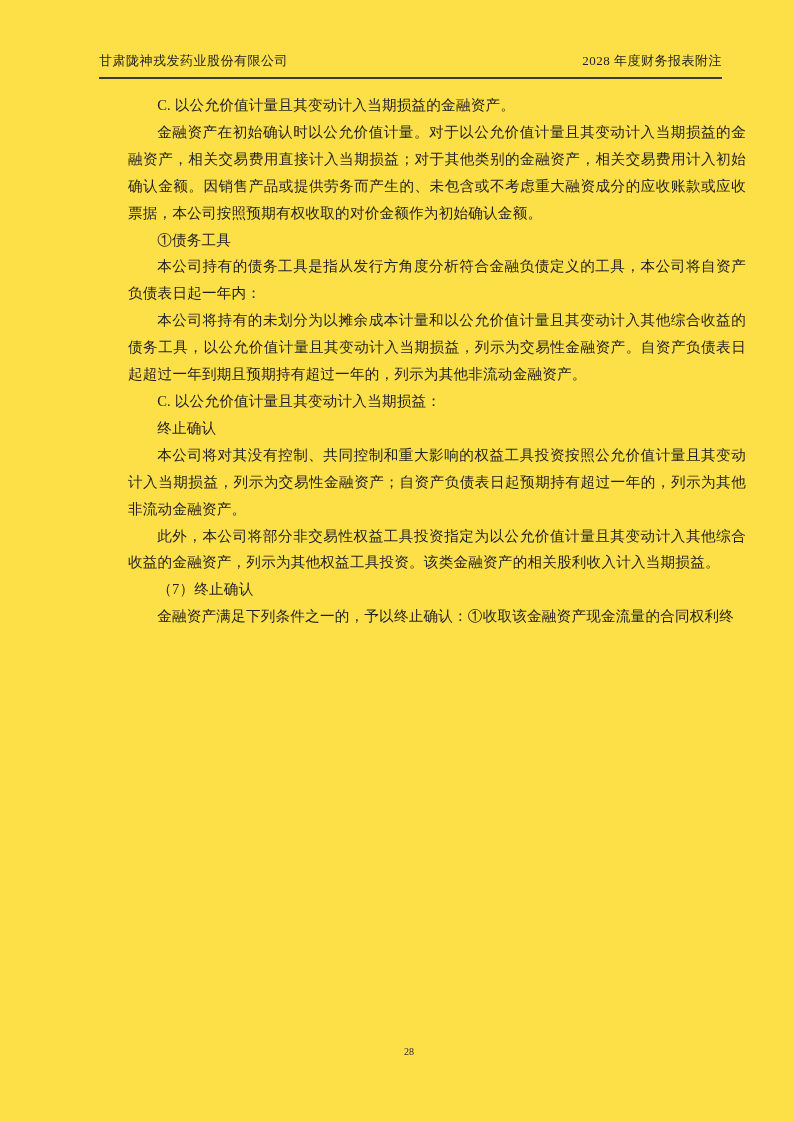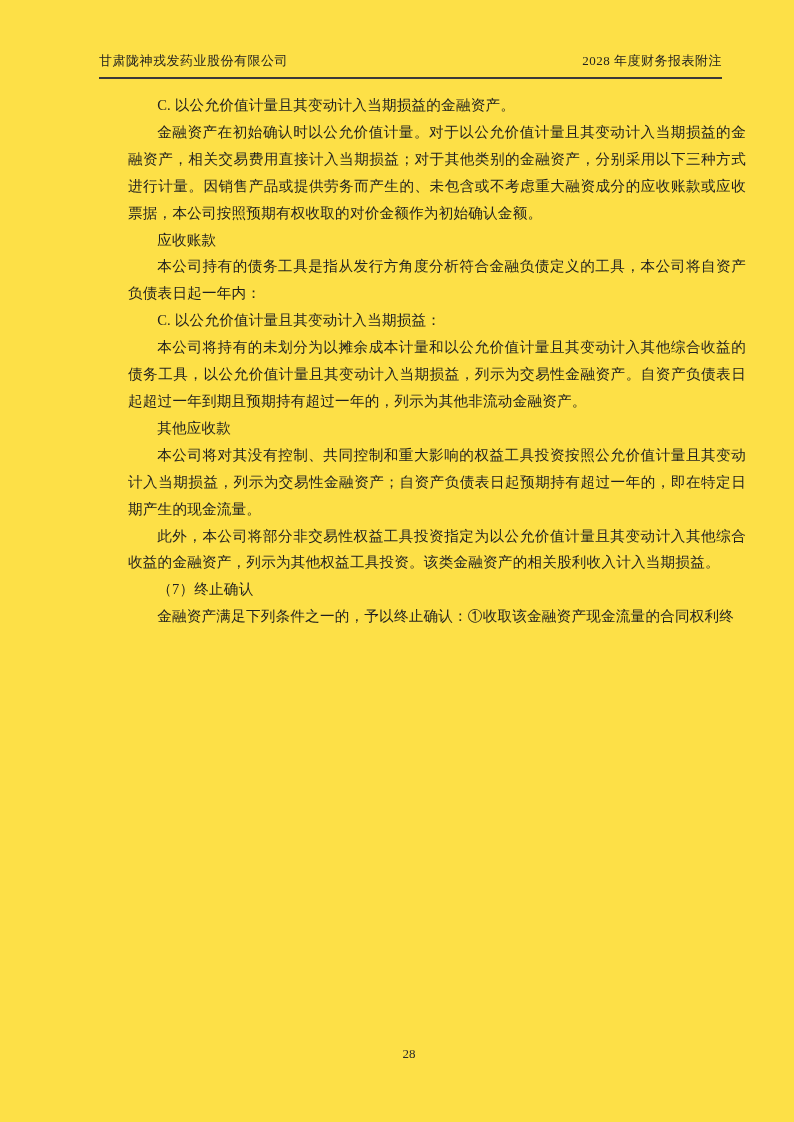--- a/index.html
+++ b/index.html
@@ -42,42 +42,42 @@
     margin: 0;
     padding: 0;
     text-indent: 2em;
   }
   .doc-footer {
     position: absolute;
     left: 100px;
     width: 618px;
     top: 1046px;
     text-align: center;
-    font-size: 13px;
+    font-size: 10px;
     color: #2a2a2a;
   }
 </style>
 </head>
 <body>
 
 <div class="page">
   <div class="doc-header">
     <span>甘肃陇神戎发药业股份有限公司</span>
     <span>2028 年度财务报表附注</span>
   </div>
 
   <div class="doc-body">
       <p class="para">C. 以公允价值计量且其变动计入当期损益的金融资产。</p>
-      <p class="para">金融资产在初始确认时以公允价值计量。对于以公允价值计量且其变动计入当期损益的金融资产，相关交易费用直接计入当期损益；对于其他类别的金融资产，分别采用以下三种方式进行计量。因销售产品或提供劳务而产生的、未包含或不考虑重大融资成分的应收账款或应收票据，本公司按照预期有权收取的对价金额作为初始确认金额。</p>
-      <p class="para">应收账款</p>
+      <p class="para">金融资产在初始确认时以公允价值计量。对于以公允价值计量且其变动计入当期损益的金融资产，相关交易费用直接计入当期损益；对于其他类别的金融资产，相关交易费用计入初始确认金额。因销售产品或提供劳务而产生的、未包含或不考虑重大融资成分的应收账款或应收票据，本公司按照预期有权收取的对价金额作为初始确认金额。</p>
+      <p class="para">①债务工具</p>
       <p class="para">本公司持有的债务工具是指从发行方角度分析符合金融负债定义的工具，本公司将自资产负债表日起一年内：</p>
+      <p class="para">本公司将持有的未划分为以摊余成本计量和以公允价值计量且其变动计入其他综合收益的债务工具，以公允价值计量且其变动计入当期损益，列示为交易性金融资产。自资产负债表日起超过一年到期且预期持有超过一年的，列示为其他非流动金融资产。</p>
       <p class="para">C. 以公允价值计量且其变动计入当期损益：</p>
-      <p class="para">本公司将持有的未划分为以摊余成本计量和以公允价值计量且其变动计入其他综合收益的债务工具，以公允价值计量且其变动计入当期损益，列示为交易性金融资产。自资产负债表日起超过一年到期且预期持有超过一年的，列示为其他非流动金融资产。</p>
-      <p class="para">其他应收款</p>
-      <p class="para">本公司将对其没有控制、共同控制和重大影响的权益工具投资按照公允价值计量且其变动计入当期损益，列示为交易性金融资产；自资产负债表日起预期持有超过一年的，即在特定日期产生的现金流量。</p>
+      <p class="para">终止确认</p>
+      <p class="para">本公司将对其没有控制、共同控制和重大影响的权益工具投资按照公允价值计量且其变动计入当期损益，列示为交易性金融资产；自资产负债表日起预期持有超过一年的，列示为其他非流动金融资产。</p>
       <p class="para">此外，本公司将部分非交易性权益工具投资指定为以公允价值计量且其变动计入其他综合收益的金融资产，列示为其他权益工具投资。该类金融资产的相关股利收入计入当期损益。</p>
       <p class="para">（7）终止确认</p>
       <p class="para">金融资产满足下列条件之一的，予以终止确认：①收取该金融资产现金流量的合同权利终</p>
     </div>
 
   <div class="doc-footer">
     <span>28</span>
   </div>
 </div>
 

